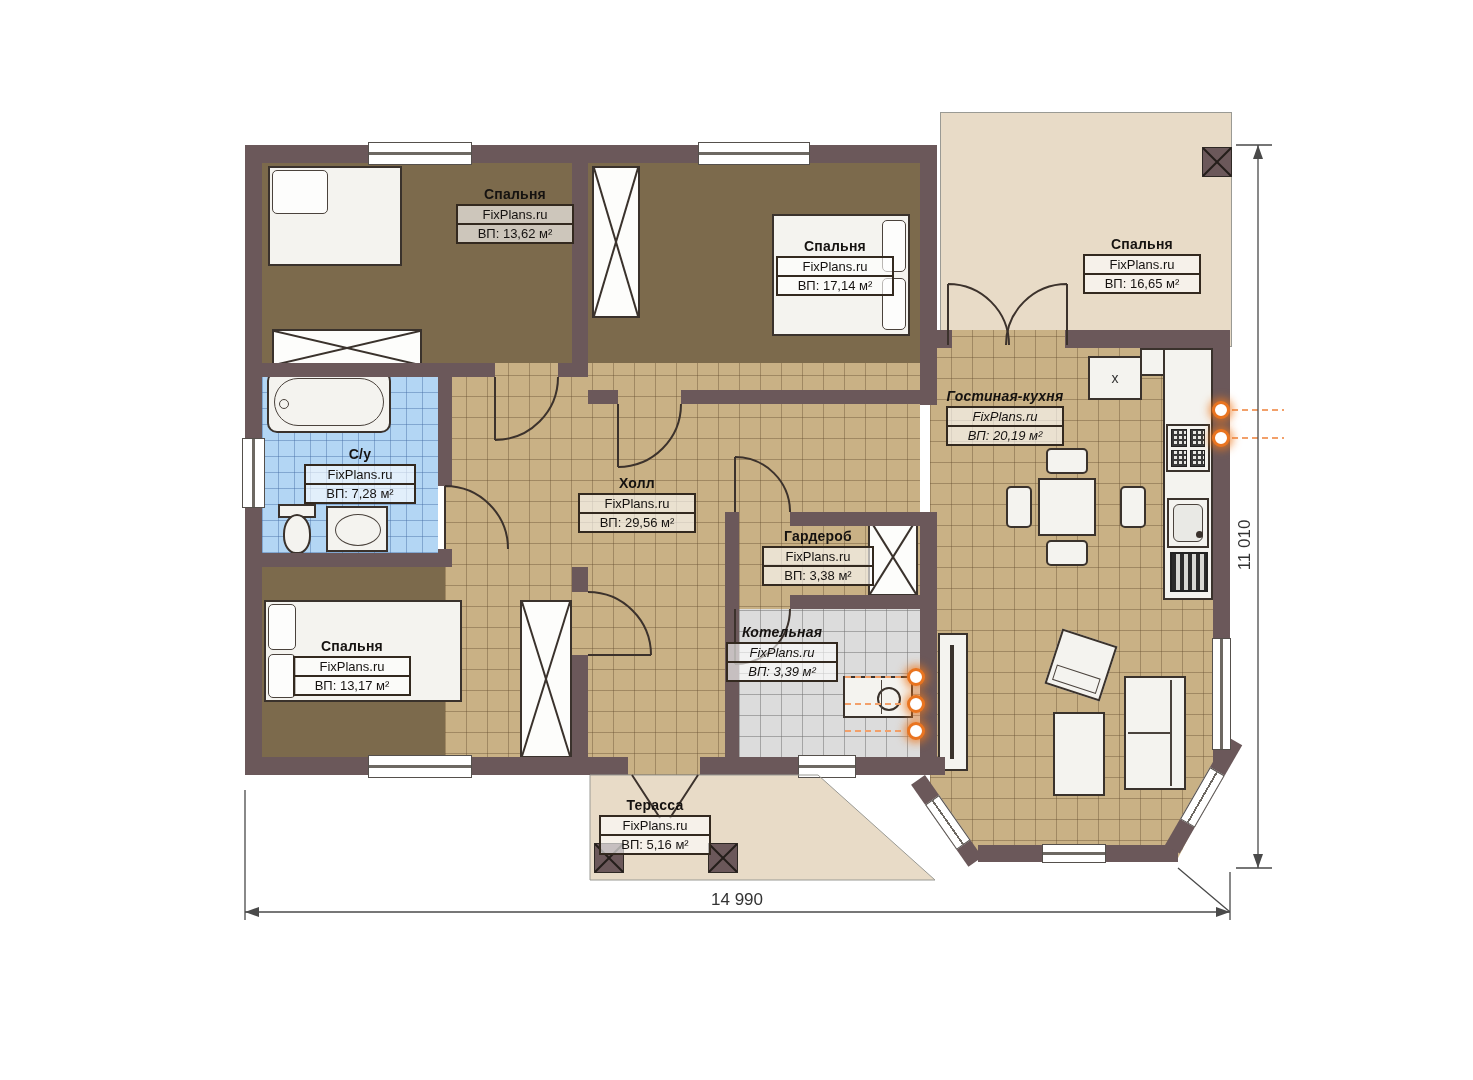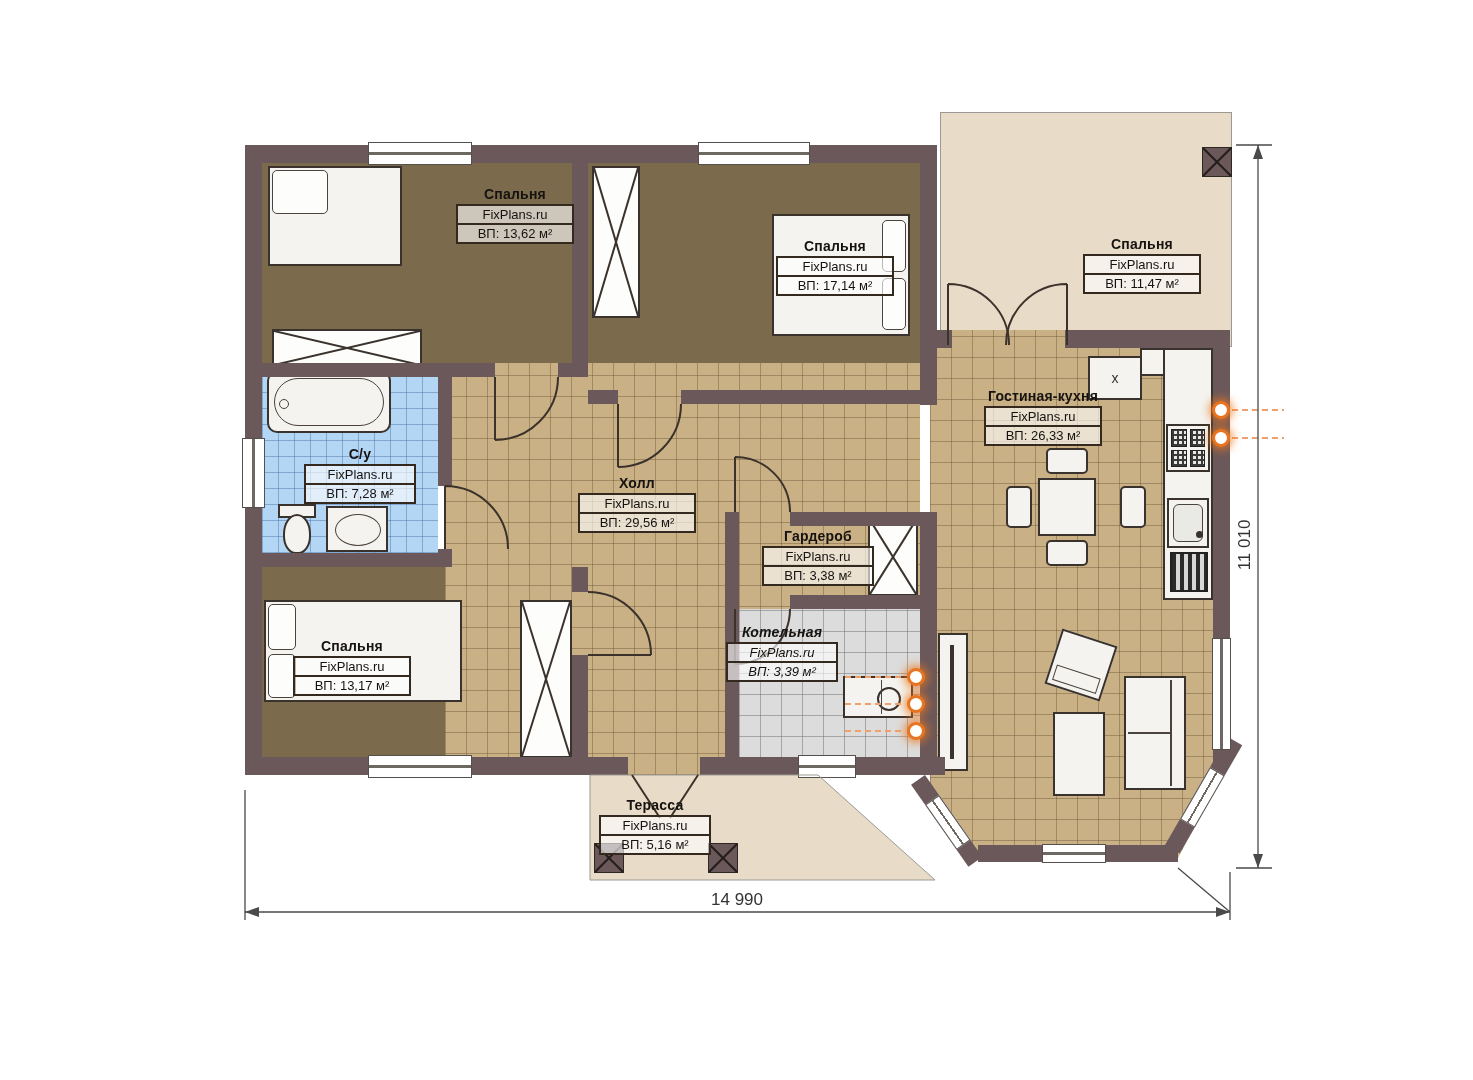--- a/index.html
+++ b/index.html
@@ -252,36 +252,36 @@
     <div class="rarea">ВП: 13,62 м²</div></div>
   </div>
   <div class="room-label" style="left:835px;top:238px;">
     <div class="rname">Спальня</div>
     <div class="rbox"><div class="rbrand">FixPlans.ru</div>
     <div class="rarea">ВП: 17,14 м²</div></div>
   </div>
   <div class="room-label" style="left:1142px;top:236px;">
     <div class="rname">Спальня</div>
     <div class="rbox"><div class="rbrand">FixPlans.ru</div>
-    <div class="rarea">ВП: 11,47 м²</div></div>
+    <div class="rarea">ВП: 16,65 м²</div></div>
   </div>
   <div class="room-label" style="left:360px;top:446px;">
     <div class="rname">С/у</div>
     <div class="rbox"><div class="rbrand">FixPlans.ru</div>
     <div class="rarea">ВП: 7,28 м²</div></div>
   </div>
   <div class="room-label" style="left:637px;top:475px;">
     <div class="rname">Холл</div>
     <div class="rbox"><div class="rbrand">FixPlans.ru</div>
     <div class="rarea">ВП: 29,56 м²</div></div>
   </div>
-  <div class="room-label" style="left:1043px;top:388px;">
+  <div class="room-label" style="left:1005px;top:388px;font-style:italic;">
     <div class="rname">Гостиная-кухня</div>
     <div class="rbox"><div class="rbrand">FixPlans.ru</div>
-    <div class="rarea">ВП: 26,33 м²</div></div>
+    <div class="rarea">ВП: 20,19 м²</div></div>
   </div>
   <div class="room-label" style="left:818px;top:528px;">
     <div class="rname">Гардероб</div>
     <div class="rbox"><div class="rbrand">FixPlans.ru</div>
     <div class="rarea">ВП: 3,38 м²</div></div>
   </div>
   <div class="room-label" style="left:782px;top:624px;font-style:italic;">
     <div class="rname">Котельная</div>
     <div class="rbox"><div class="rbrand">FixPlans.ru</div>
     <div class="rarea">ВП: 3,39 м²</div></div>

